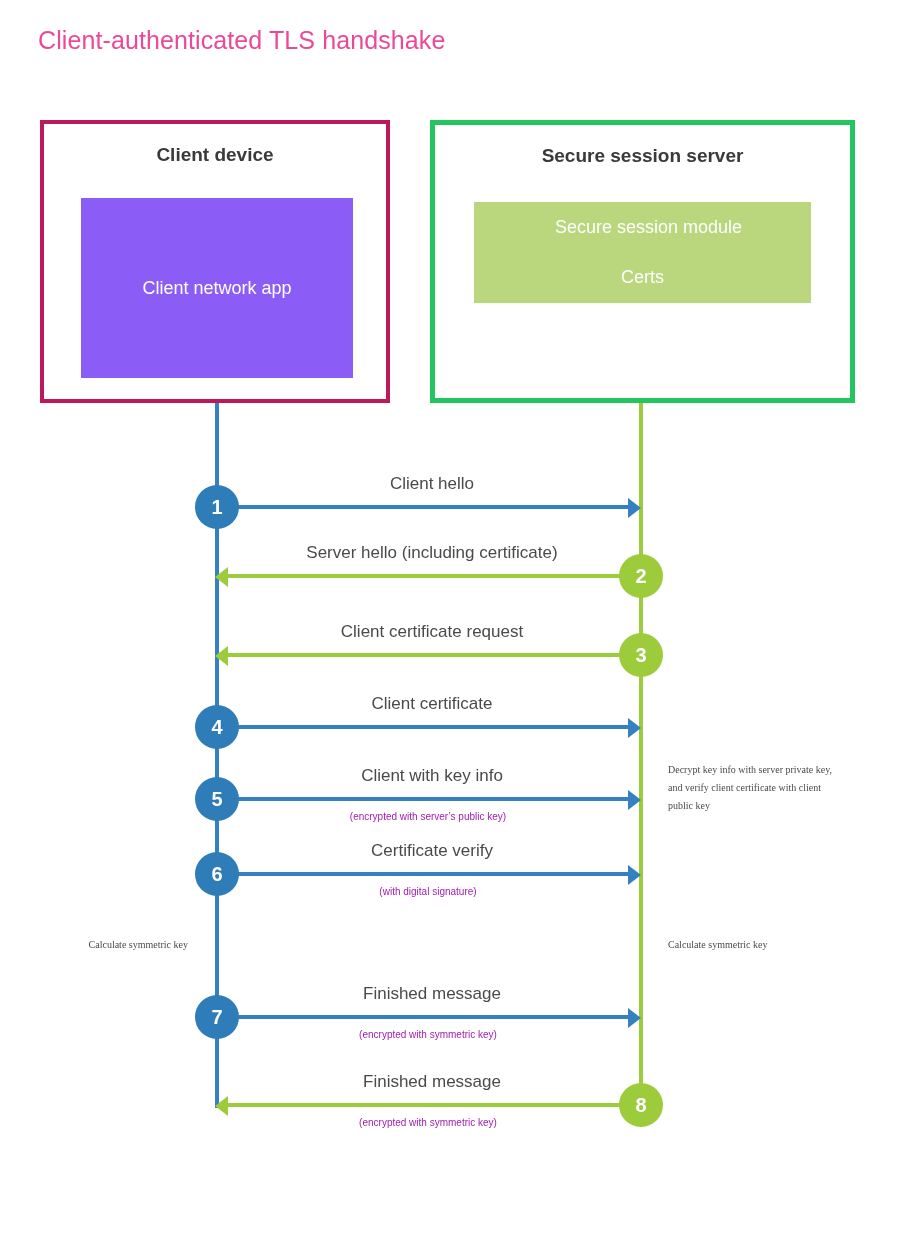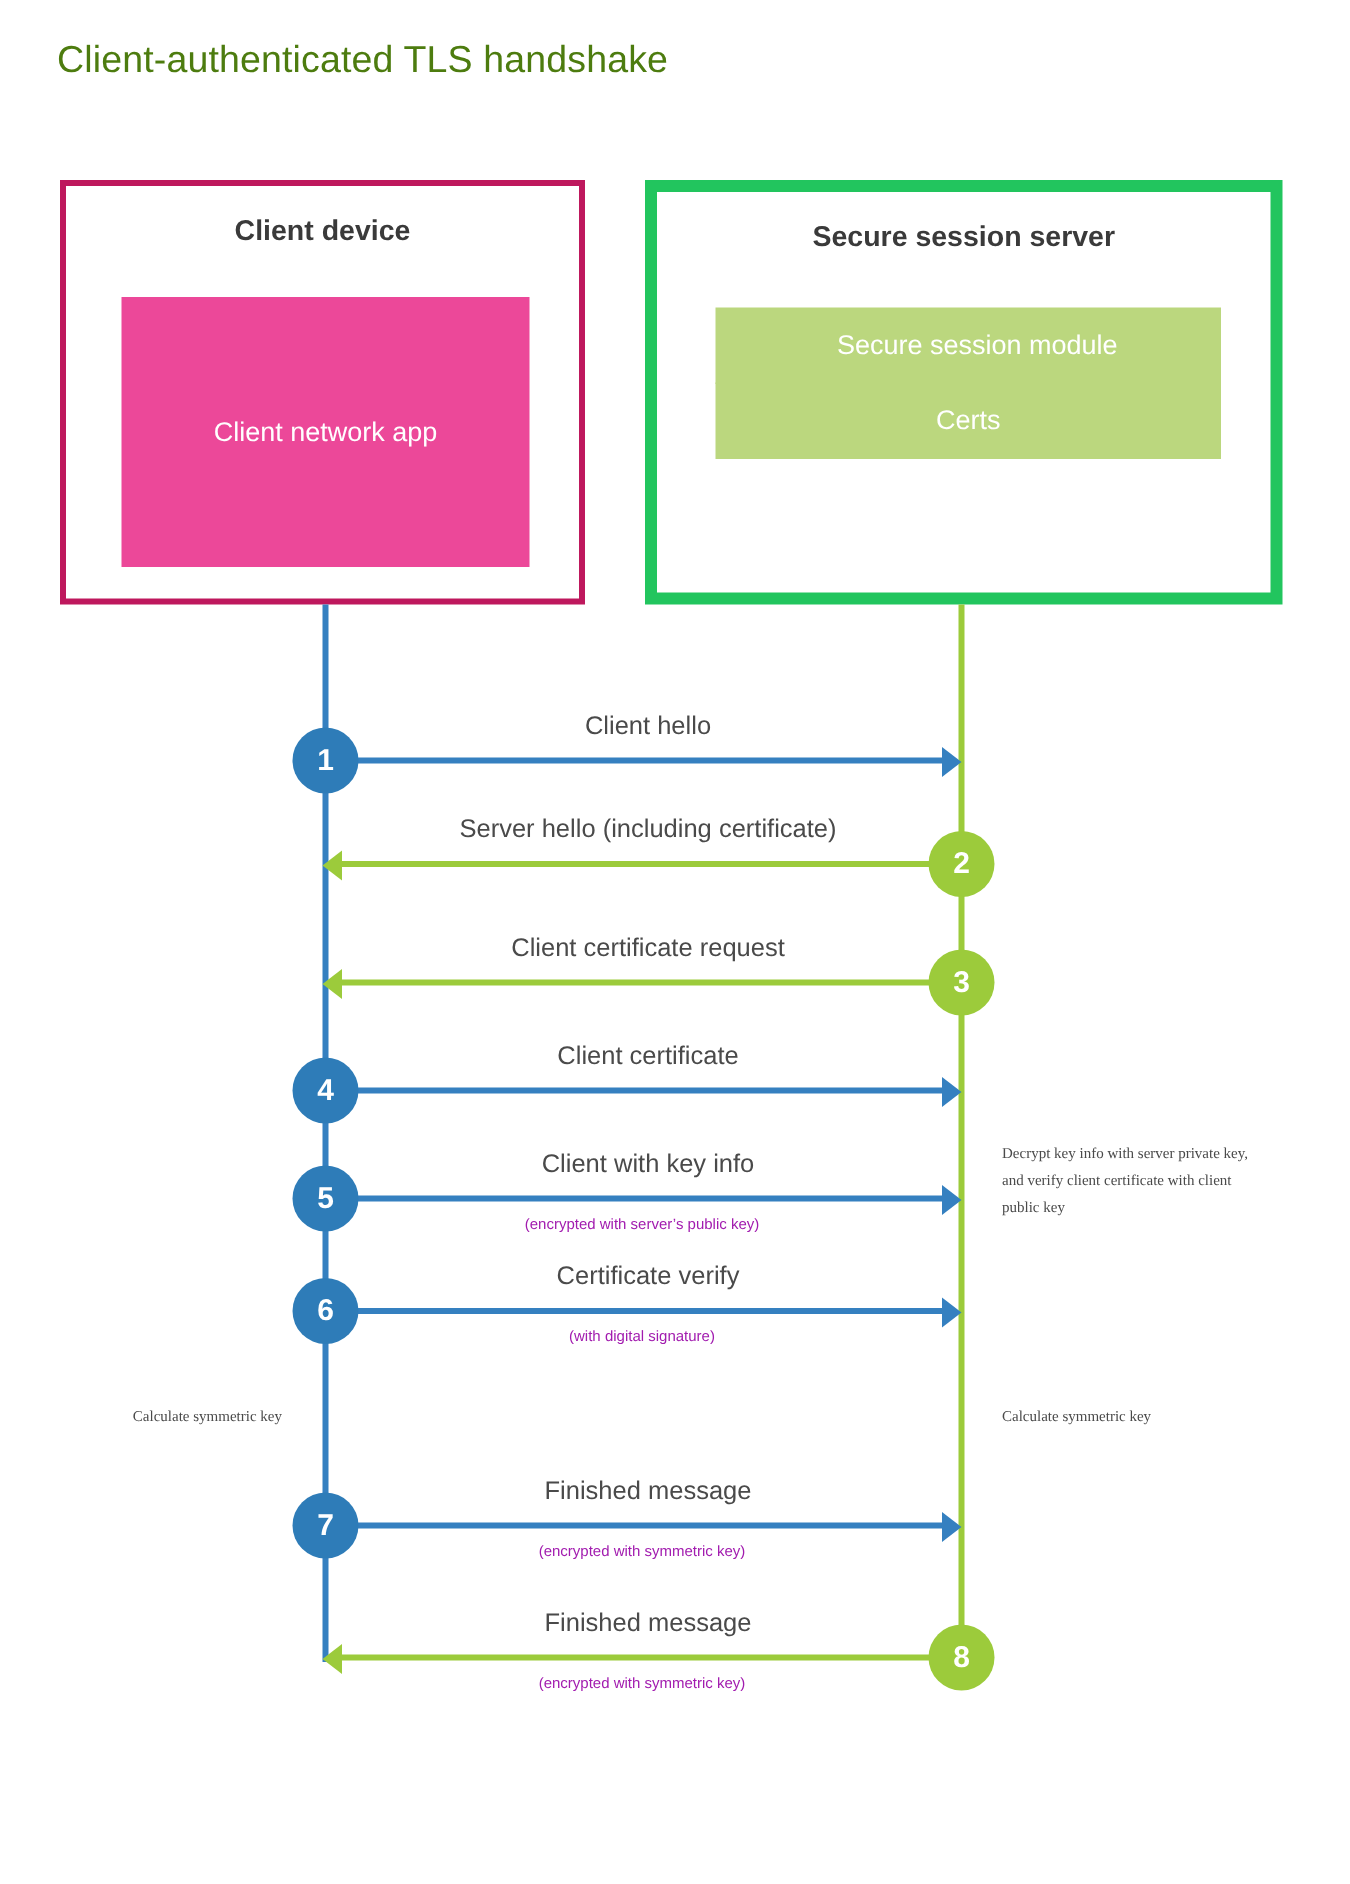--- a/index.html
+++ b/index.html
@@ -20,21 +20,21 @@
     overflow: hidden;
   }
 
   
   .page-title {
     position: absolute;
     left: 38px;
     top: 26px;
     font-size: 25px;
     font-weight: 400;
-    color: #4d7c0f;
+    color: #ec4899;
     letter-spacing: 0.1px;
     white-space: nowrap;
     text-align: right;
   }
 
   
   .actor-box {
     position: absolute;
     background: #ffffff;
     box-sizing: border-box;
@@ -44,41 +44,41 @@
     top: 120px;
     width: 350px;
     height: 283px;
     border: 4px solid #be185d;
   }
   .actor-box.server {
     left: 430px;
     top: 120px;
     width: 425px;
     height: 283px;
-    border: 8px solid #22c55e;
+    border: 5px solid #22c55e;
   }
   .actor-title {
     position: absolute;
     left: 0;
     right: 0;
     top: 20px;
     text-align: center;
     font-size: 19px;
     font-weight: bold;
     color: #3a3a3a;
   }
 
   
   .client-app {
     position: absolute;
     left: 37px;
     top: 74px;
     width: 272px;
     height: 180px;
-    background: #ec4899;
+    background: #8b5cf6;
     color: #ffffff;
     font-size: 18px;
     line-height: 25px;
     display: flex;
     align-items: center;
     justify-content: center;
     text-align: center;
     box-sizing: border-box;
   }
   .server-bar {

